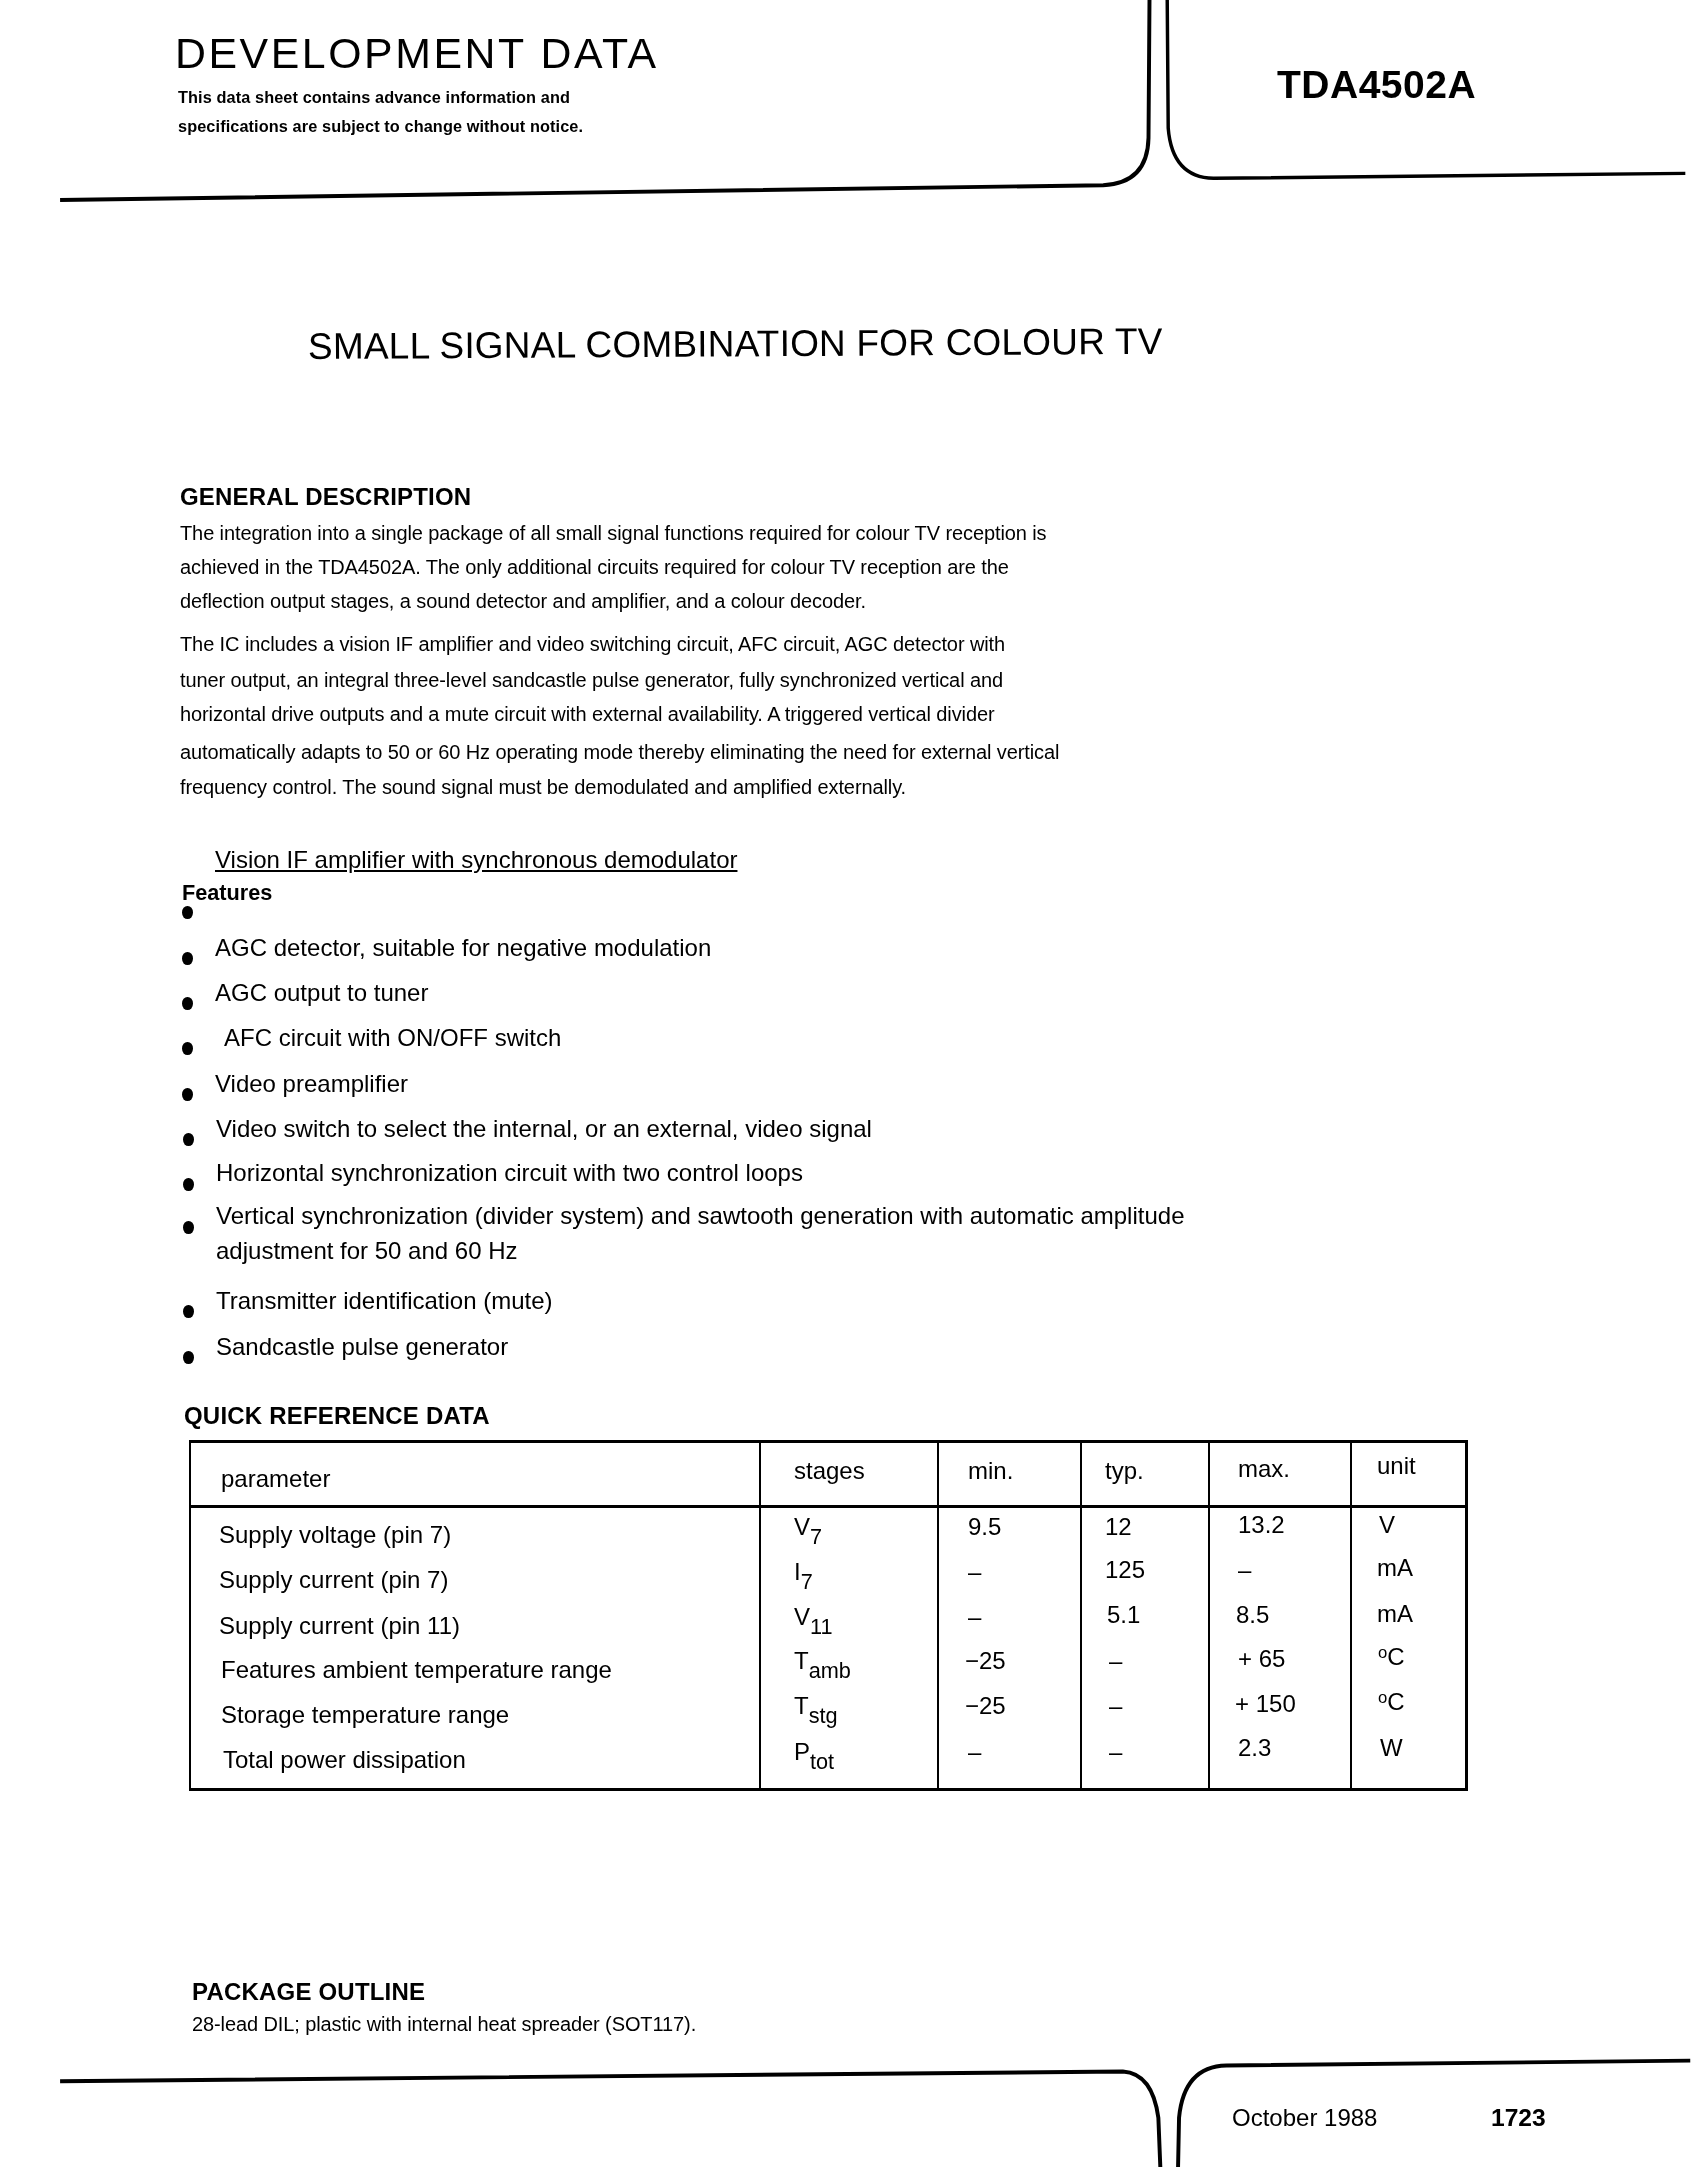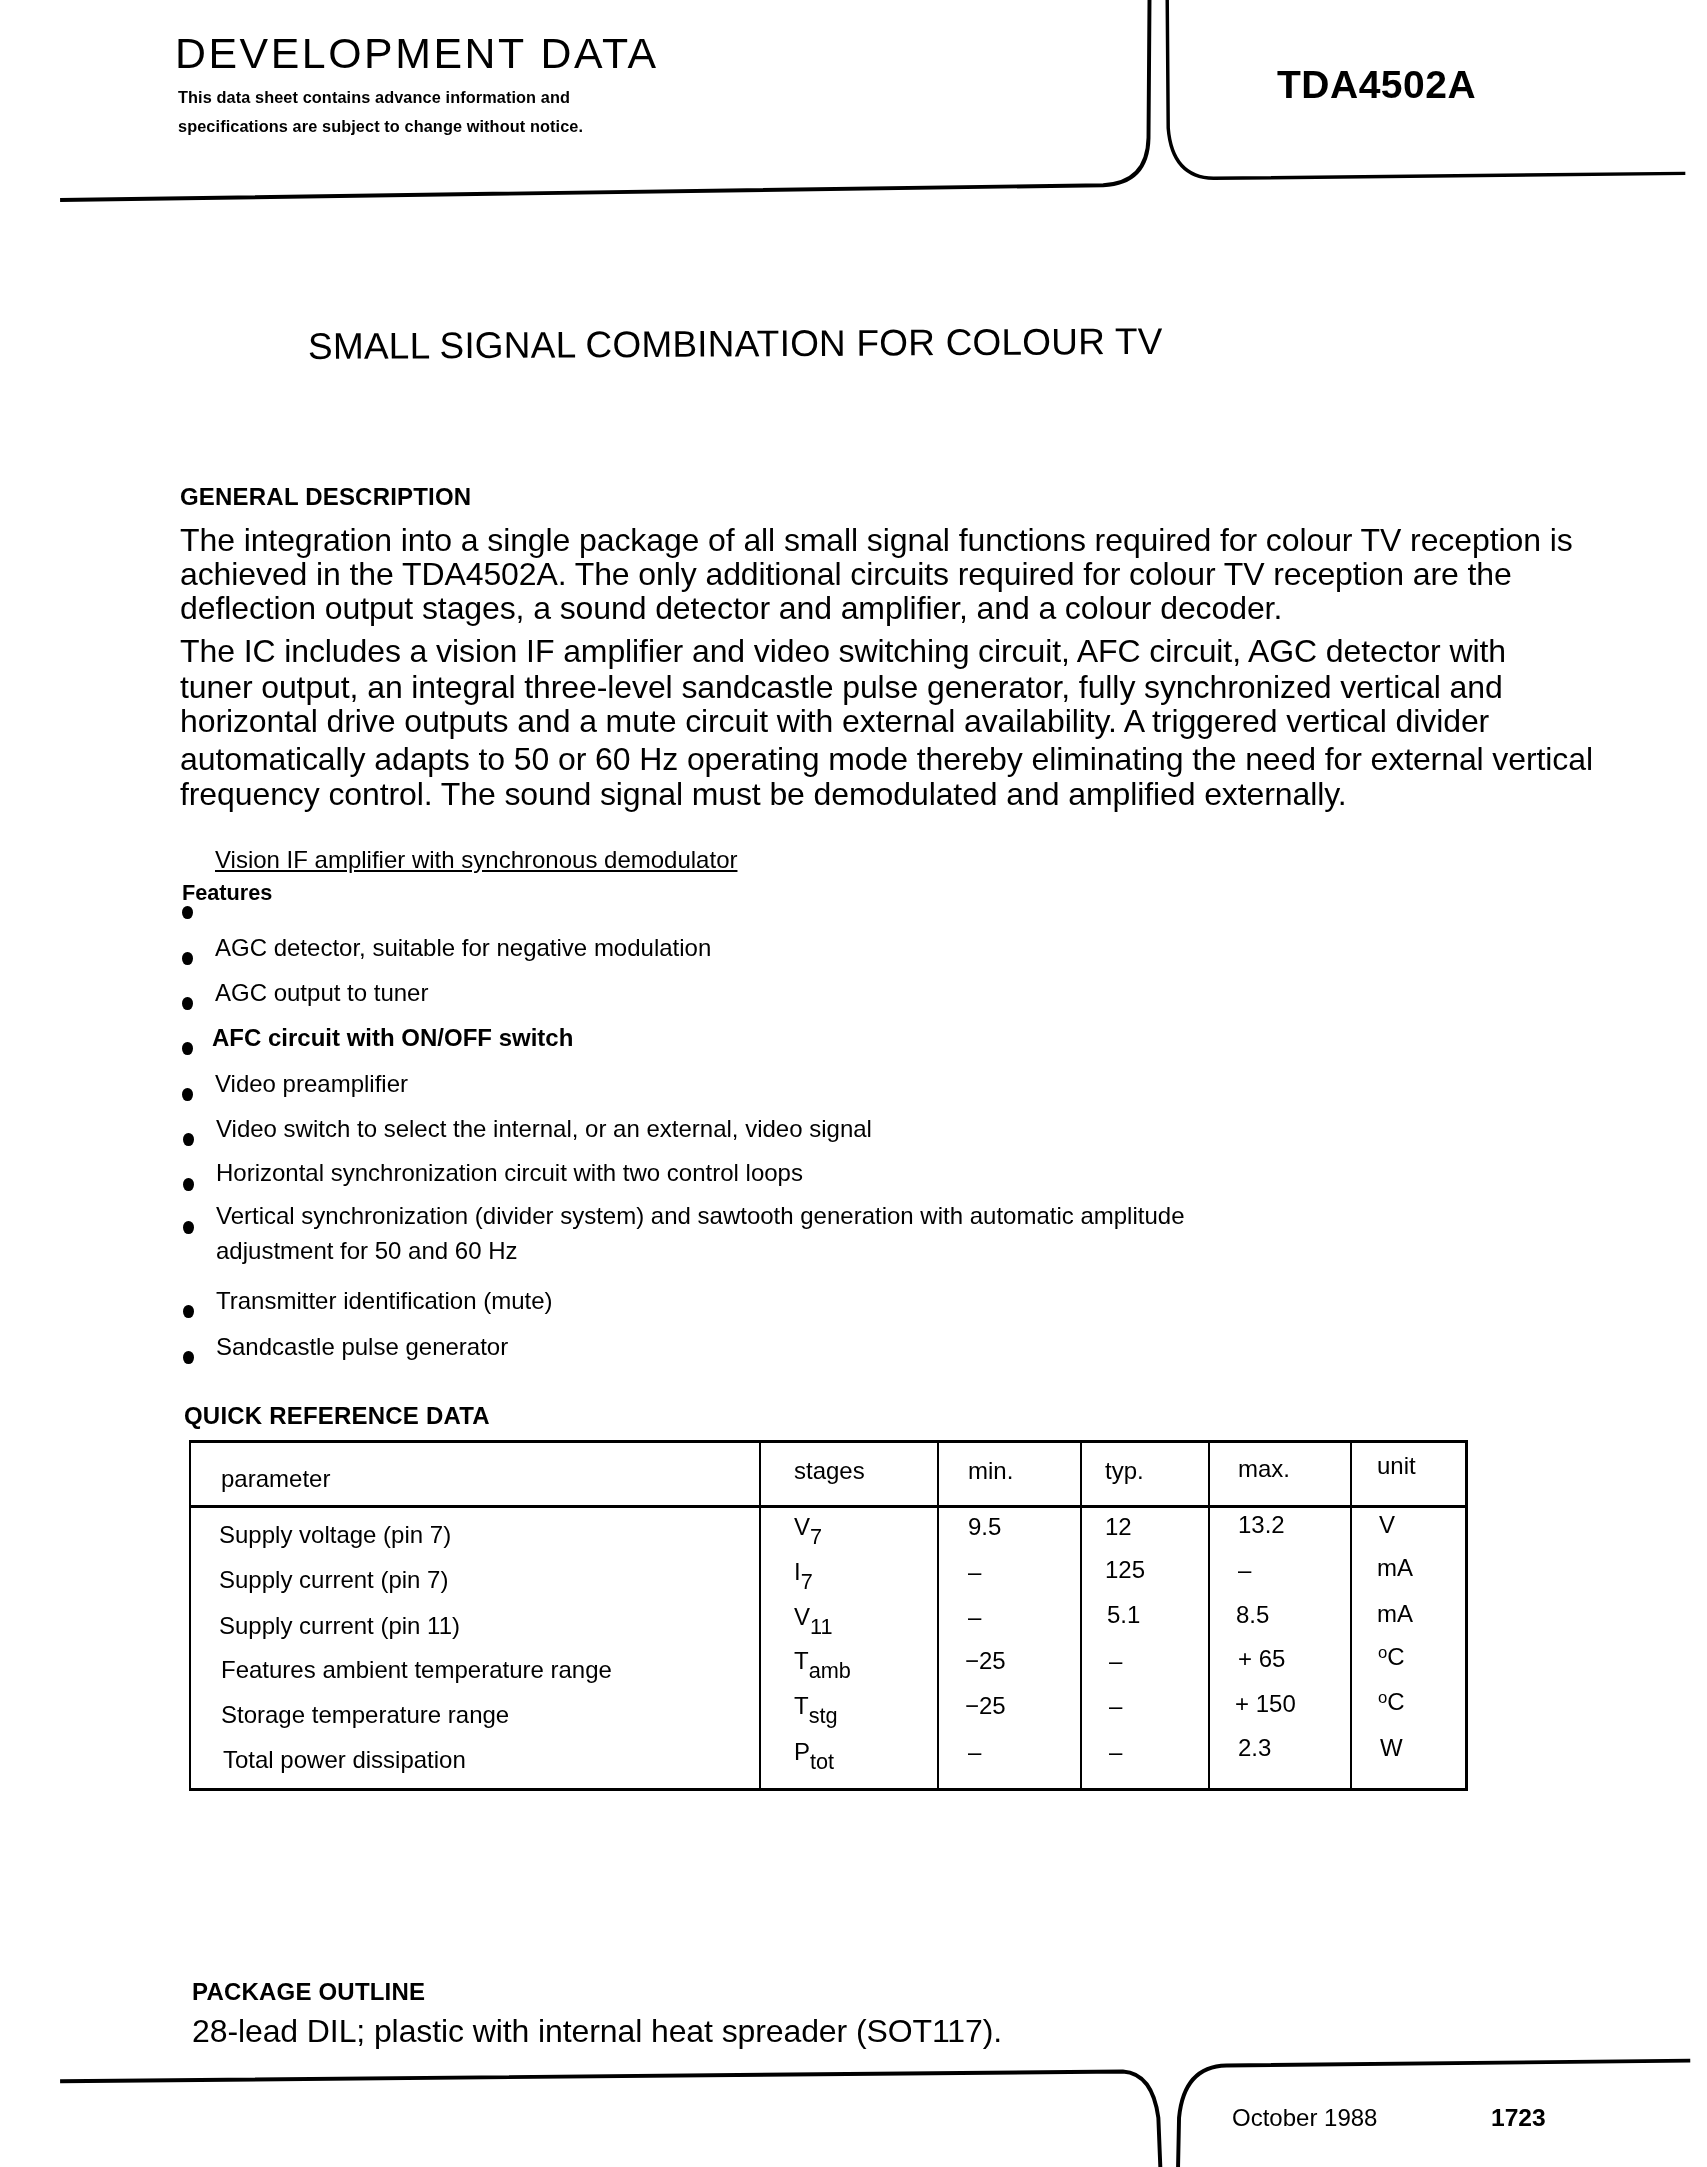--- a/index.html
+++ b/index.html
@@ -5,21 +5,21 @@
   html, body { margin:0; padding:0; background:#ffffff; }
   body { width:1707px; height:2167px; position:relative; overflow:hidden; color:#000;
          font-family:"Liberation Sans", "DejaVu Sans", sans-serif; }
   .abs { position:absolute; white-space:nowrap; }
   svg.frame { position:absolute; left:0; top:0; }
   .dev-title { left:175px; top:29.6px; font-size:42px; letter-spacing:2.5px; font-weight:normal; transform:scaleX(1.02); transform-origin:left; }
   .dev-sub { left:178px; font-size:16.3px; font-weight:bold; letter-spacing:0.1px; }
   .part { left:1277px; top:63px; font-size:39px; font-weight:bold; letter-spacing:0.5px; }
   .title { left:308px; top:326px; font-size:37px; font-weight:normal; letter-spacing:0.2px; transform:rotate(-0.35deg); transform-origin:left; }
   .h2 { font-size:24px; font-weight:bold; letter-spacing:0.2px; }
-  .para { font-size:32px; letter-spacing:-0.1px; }
+  .para { font-size:20px; letter-spacing:-0.1px; }
   .feat-h { font-size:21.7px; font-weight:bold; }
   .bullet-dot { position:absolute; width:10.8px; height:12.8px; border-radius:50%; background:#000; }
   .bullet-text { font-size:24px; }
   .tb { position:absolute; background:#000; }
   .cell { position:absolute; font-size:24px; white-space:nowrap; }
   .sym sub { font-size:21.7px; vertical-align:-8.9px; line-height:0; }
   .deg sup { font-size:16.7px; vertical-align:6.9px; line-height:0; }
   .foot-date { left:1232px; top:2104px; font-size:24px; }
   .foot-page { left:1491px; top:2104px; font-size:24.6px; font-weight:bold; }
 </style>
@@ -65,21 +65,21 @@
   <div>
     <span class="bullet-dot" style="left:182px; top:952px;"></span>
     <span class="abs bullet-text" style="left:215px; top:934px;">AGC detector, suitable for negative modulation</span>
   </div>
   <div>
     <span class="bullet-dot" style="left:182px; top:997px;"></span>
     <span class="abs bullet-text" style="left:215px; top:979px;">AGC output to tuner</span>
   </div>
   <div>
     <span class="bullet-dot" style="left:182px; top:1042px;"></span>
-    <span class="abs bullet-text" style="left:212px; top:1024px;font-weight:bold;">AFC circuit with ON/OFF switch</span>
+    <span class="abs bullet-text" style="left:224px; top:1024px;">AFC circuit with ON/OFF switch</span>
   </div>
   <div>
     <span class="bullet-dot" style="left:182px; top:1088px;"></span>
     <span class="abs bullet-text" style="left:215px; top:1070px;">Video preamplifier</span>
   </div>
   <div>
     <span class="bullet-dot" style="left:183px; top:1133px;"></span>
     <span class="abs bullet-text" style="left:216px; top:1115px;">Video switch to select the internal, or an external, video signal</span>
   </div>
   <div>

